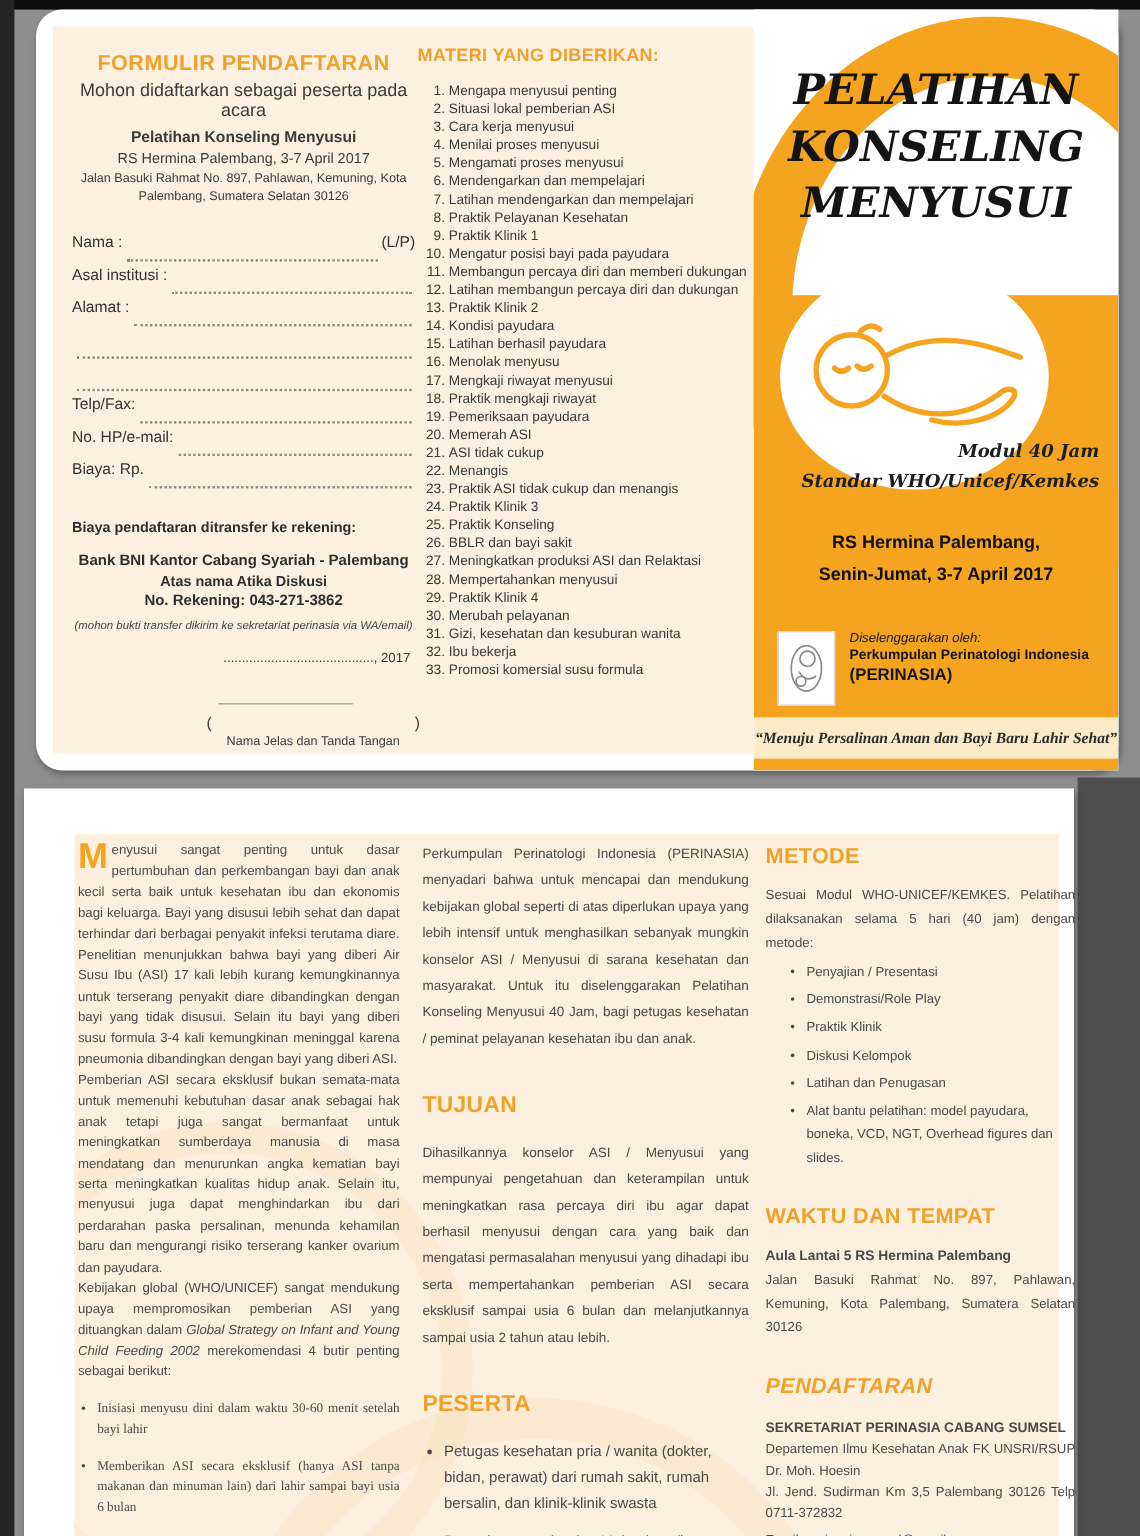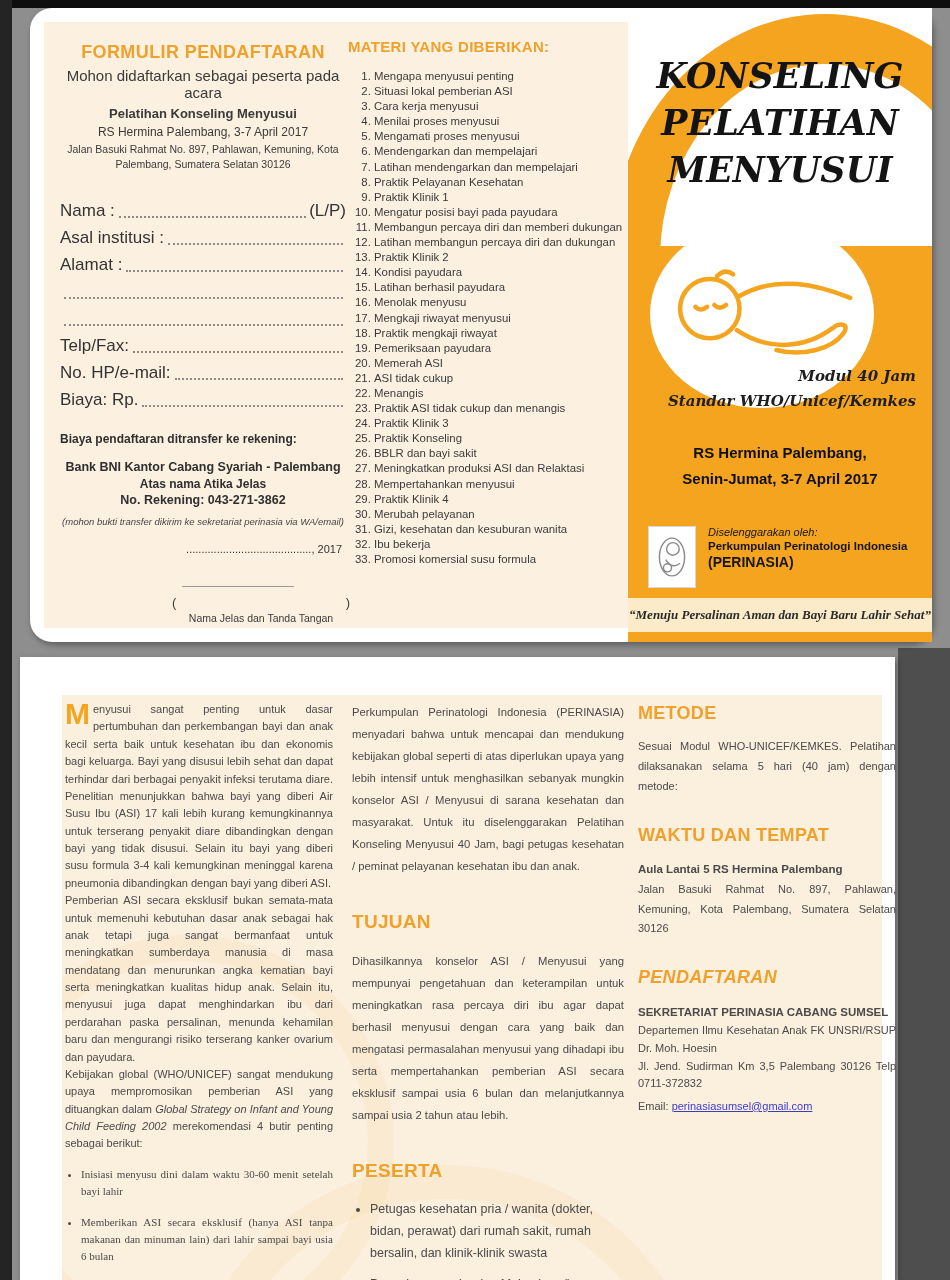--- a/index.html
+++ b/index.html
@@ -17,21 +17,21 @@
   .cream1{left:14px;top:14px;width:584px;height:606px;background:#FCF1E1;}
 
   .form-col{left:30px;top:26px;width:286px;}
   .form-title{color:#EFA12B;font-size:18px;font-weight:bold;text-align:center;letter-spacing:.4px;margin:8px 0 4px;}
   .form-sub{text-align:center;color:#3a3a3a;}
   .fs1{font-size:15px;margin-bottom:5px;}
   .fs2{font-size:13px;font-weight:bold;margin-bottom:4px;}
   .fs3{font-size:12px;margin-bottom:4px;}
   .fs4{font-size:10.5px;margin-bottom:3px;}
   .fields{margin-top:24px;}
-  .frow{display:flex;align-items:flex-end;font-size:17px;color:#333;height:27px;}
+  .frow{display:flex;font-size:13px;color:#333;height:27px;}
   .frow .lbl{white-space:nowrap;}
   .frow .dots{flex:1;border-bottom:2px dotted #8a8a8a;margin:0 3px 3px 4px;}
   .frow .sfx{white-space:nowrap;}
   .transfer-note{font-weight:bold;font-size:12px;color:#2f2f2f;margin-top:22px;}
   .bank{7text-align:center;margin-top:14px;text-align:center;color:#2f2f2f;}
   .bank .b1{font-weight:bold;font-size:12.5px;margin-bottom:3px;}
   .bank .b2{font-size:12px;font-weight:600;margin-bottom:2px;}
   .bank .b3{font-size:12.5px;font-weight:bold;}
   .proof{font-size:9.5px;font-style:italic;text-align:center;margin-top:9px;color:#444;}
   .dateline{font-size:11px;text-align:right;margin-top:16px;color:#333;padding-right:4px;}
@@ -160,21 +160,21 @@
           <div class="frow">
             <span class="lbl">Biaya: Rp.</span>
             <span class="dots"></span>
             <span class="sfx"></span>
           </div>
         </div>
 
       <div class="transfer-note">Biaya pendaftaran ditransfer ke rekening:</div>
       <div class="bank">
         <div class="b1">Bank BNI Kantor Cabang Syariah - Palembang</div>
-        <div class="b2">Atas nama Atika Jelas</div>
+        <div class="b2">Atas nama Atika Diskusi</div>
         <div class="b3">No. Rekening: 043-271-3862</div>
       </div>
       <div class="proof">(mohon bukti transfer dikirim ke sekretariat perinasia via WA/email)</div>
       <div class="dateline">........................................., 2017</div>
 
       <div class="sign">
         <div class="parens">
           <span>(</span>
           <span>)</span>
         </div>
@@ -262,22 +262,22 @@
         <svg width="200" height="126" viewBox="0 0 220 140" fill="none" stroke="#F4A41F" stroke-width="5" stroke-linecap="round">
           <circle cx="52" cy="64" r="33"></circle>
           <path d="M60,28 q9,-9 18,-2"></path>
           <path d="M36,62 q6,6 13,0"></path>
           <path d="M57,60 q6,6 13,0"></path>
           <path d="M85,50 C128,26 172,38 208,52"></path>
           <path d="M82,88 C118,112 158,108 188,86 C198,78 208,82 200,92 C188,108 156,118 126,110"></path>
         </svg>
       </div>
       <div class="cover-title">
+        <div>PELATIHAN</div>
         <div>KONSELING</div>
-        <div>PELATIHAN</div>
         <div>MENYUSUI</div>
       </div>
       <div class="modul">
         <div>Modul 40 Jam</div>
         <div>Standar WHO/Unicef/Kemkes</div>
       </div>
       <div class="venue">
         <div>RS Hermina Palembang,</div>
         <div>Senin-Jumat, 3-7 April 2017</div>
       </div>
@@ -334,20 +334,34 @@
 
           <li>Pengajar-pengajar dan Mahasiswa/i Kedokteran/Akper/ Akbid/Akzi/Kesehatan Masyarakat.</li>
 
         </ul>
 
     </div>
 
     <div class="col col3">
       <div class="h-orange h-right">METODE</div>
       <p>Sesuai Modul WHO-UNICEF/KEMKES. Pelatihan dilaksanakan selama 5 hari (40 jam) dengan metode:</p>
+      <ul class="bullets">
+
+          <li>Penyajian / Presentasi</li>
+
+          <li>Demonstrasi/Role Play</li>
+
+          <li>Praktik Klinik</li>
+
+          <li>Diskusi Kelompok</li>
+
+          <li>Latihan dan Penugasan</li>
+
+          <li>Alat bantu pelatihan: model payudara, boneka, VCD, NGT, Overhead figures dan slides.</li>
+        </ul>
 
       <div class="h-orange h-right" style="margin-top:22px;">WAKTU DAN TEMPAT</div>
       <div class="bold-line">Aula Lantai 5 RS Hermina Palembang</div>
       <p>Jalan Basuki Rahmat No. 897, Pahlawan, Kemuning, Kota Palembang, Sumatera Selatan 30126</p>
 
       <div class="h-orange h-right" style="margin-top:22px;font-style:italic;">PENDAFTARAN</div>
       <div class="bold-line mt6">SEKRETARIAT PERINASIA CABANG SUMSEL</div>
       <p style="line-height:1.6;">Departemen Ilmu Kesehatan Anak FK UNSRI/RSUP Dr. Moh. Hoesin</p>
       <p style="line-height:1.6;">Jl. Jend. Sudirman Km 3,5 Palembang 30126 Telp 0711-372832</p>
       <div class="mt4" style="text-align:left;">

